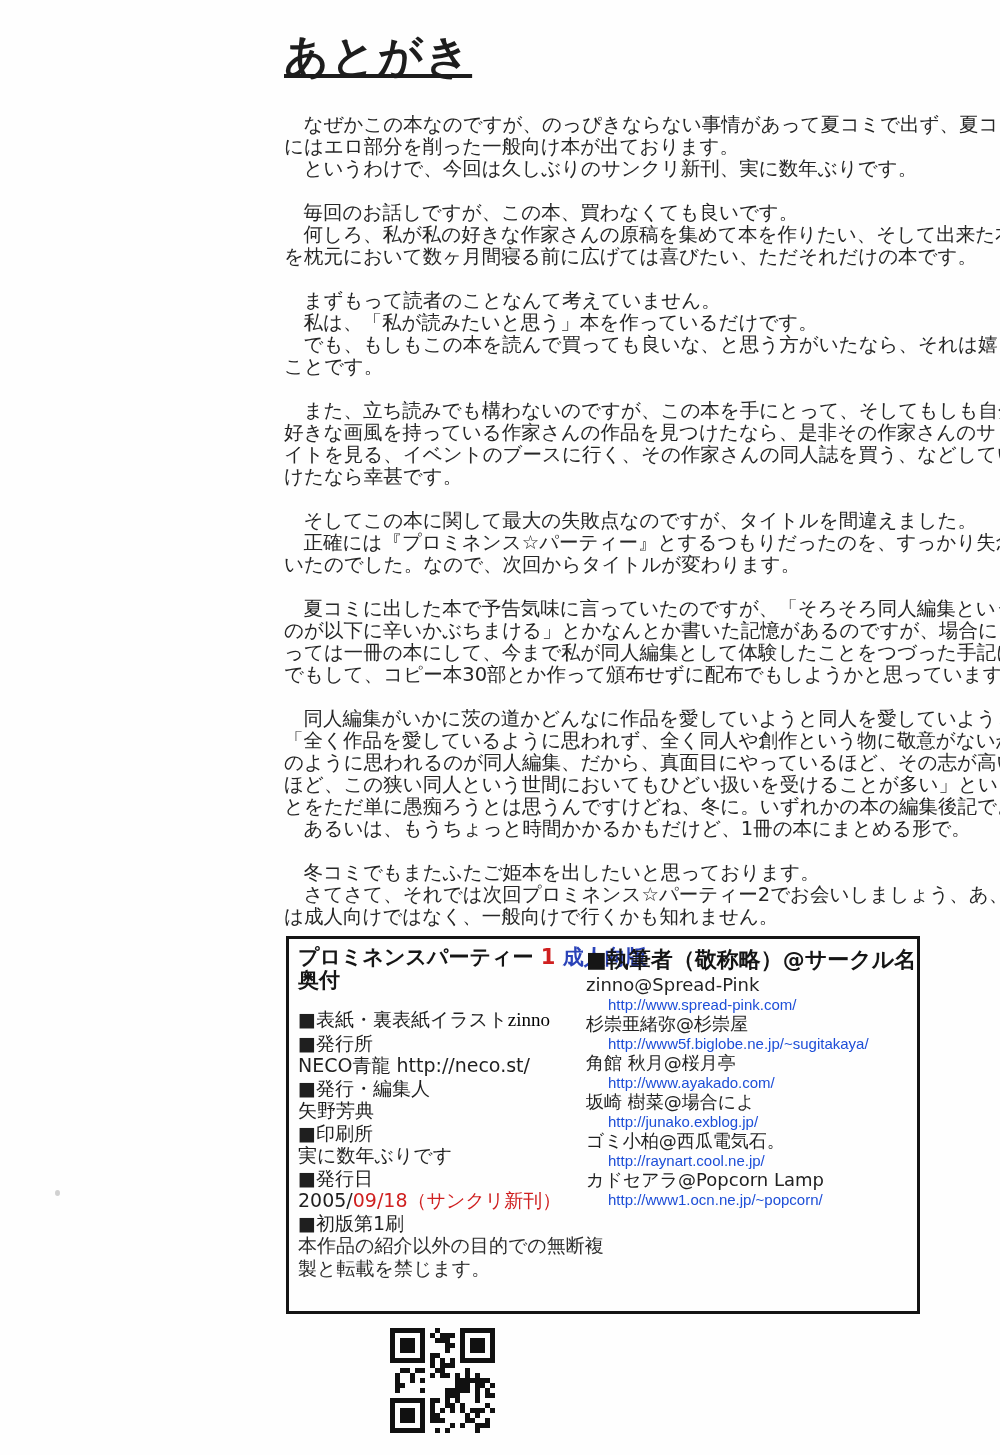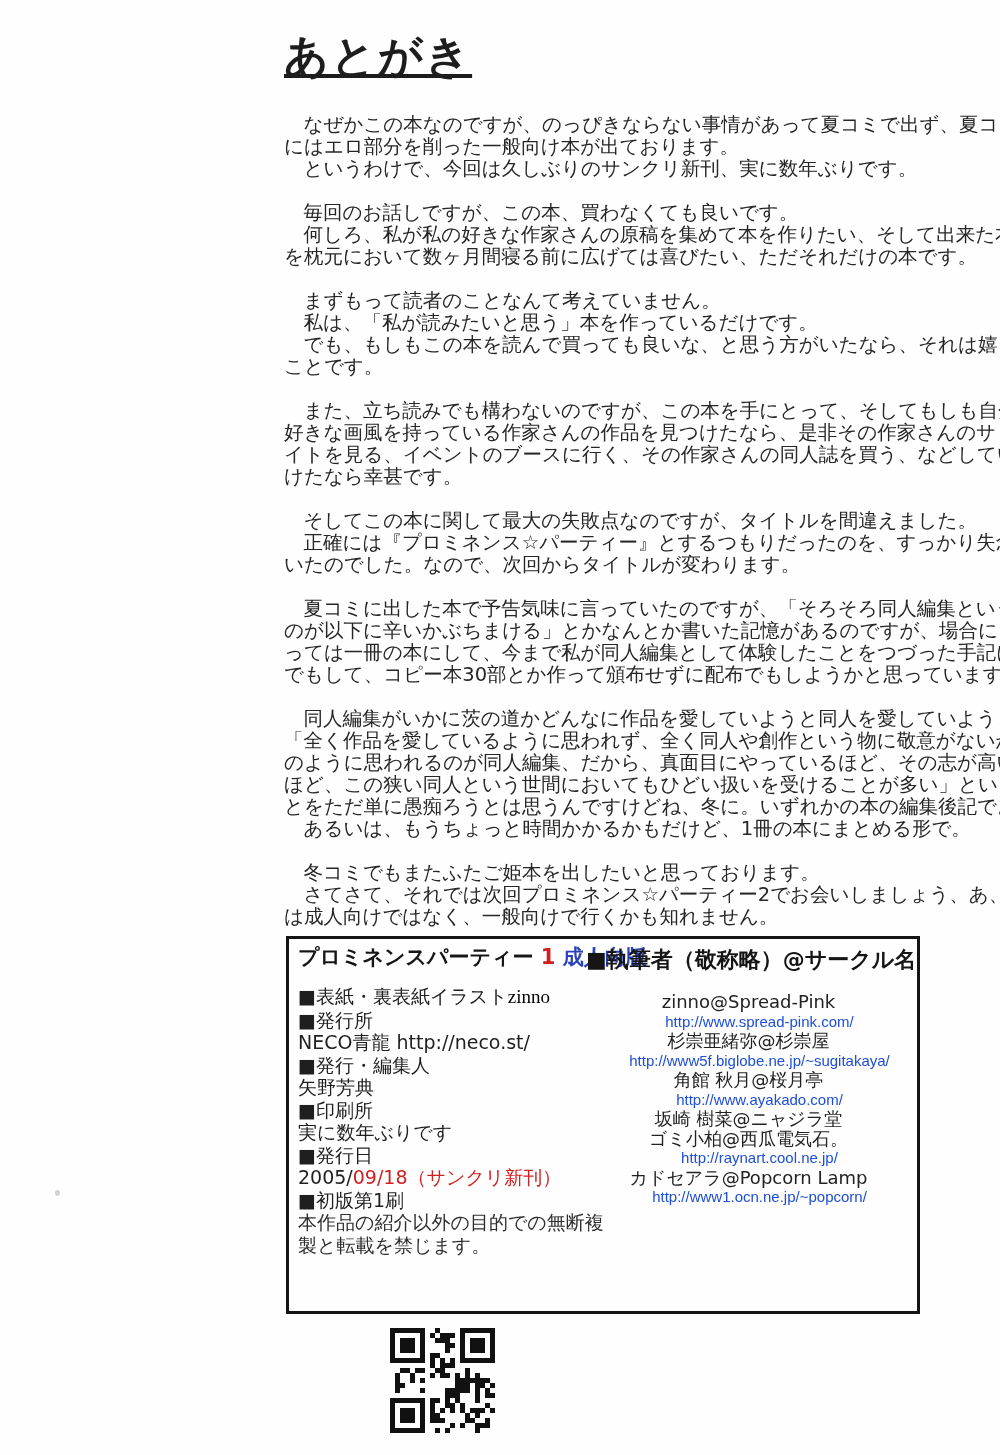--- a/index.html
+++ b/index.html
@@ -39,21 +39,21 @@
   .c-blue{color:#2b43b8;}
   .colophon-subtitle{font-size:21px;font-weight:bold;line-height:23px;color:#151515;}
   .left-lines{margin-top:16px;font-size:19px;line-height:22.5px;color:#1f1f1f;}
   .left-lines .ln{white-space:pre;}
   .left-lines .suffix{font-family:Liberation Serif, serif;color:#000000;}
   .left-lines .serif{
     font-family:"DejaVu Serif",serif;color:#2e2e2e;white-space:pre;
   }
   .col-right{position:absolute;left:297px;top:10px;width:325px;}
   .writers-header{font-size:22px;font-weight:bold;line-height:22px;color:#151515;white-space:nowrap;}
-  .writers{margin-top:21px;text-align:center;}
+  .writers{margin-top:4px;}
   .writers .w-name{font-size:18px;line-height:19.5px;color:#222;white-space:nowrap;}
   .writers .w-url{
     font-size:15px;line-height:19.5px;color:#1d4ed8;
     font-family:"Liberation Sans",sans-serif;
     padding-left:22px;white-space:nowrap;
   }
   .qr{position:absolute;left:92px;top:382px;width:105px;height:105px;}
   .speck{position:absolute;left:55px;top:1190px;width:5px;height:6px;background:#bdbdbd;border-radius:50%;opacity:.7;}
 </style>
 </head>
@@ -95,20 +95,21 @@
 　さてさて、それでは次回プロミネンス☆パーティー2でお会いしましょう、あ、次回
 は成人向けではなく、一般向けで行くかも知れません。</p>
     </div>
 
   <div class="speck"></div>
 
   <div class="colophon-box">
 
     <div class="col-left">
       <div class="colophon-title"><span>プロミネンスパーティー </span><span class="c-red">1</span><span class="c-blue"> 成人向版</span></div>
+      <div class="colophon-subtitle">奥付</div>
       <div class="left-lines">
           <div class="ln">■表紙・裏表紙イラスト<span class="suffix">zinno</span></div>
           <div class="ln">■発行所</div>
           <div class="ln">NECO青龍 http://neco.st/</div>
           <div class="ln">■発行・編集人</div>
           <div class="ln">矢野芳典</div>
           <div class="ln">■印刷所</div>
           <div class="ln">実に数年ぶりです</div>
           <div class="ln">■発行日</div>
           <div class="ln"><span>2005/</span><span class="c-red">09/18（サンクリ新刊）</span></div>
@@ -325,21 +326,22 @@
 
     <div class="col-right">
       <div class="writers-header">■執筆者（敬称略）@サークル名</div>
       <div class="writers">
           <div class="w-name">zinno@Spread-Pink</div>
           <div class="w-url">http://www.spread-pink.com/</div>
           <div class="w-name">杉崇亜緒弥@杉崇屋</div>
           <div class="w-url">http://www5f.biglobe.ne.jp/~sugitakaya/</div>
           <div class="w-name">角館 秋月@桜月亭</div>
           <div class="w-url">http://www.ayakado.com/</div>
-          <div class="w-name">坂崎 樹菜@ニャジラ堂</div>
+          <div class="w-name">坂崎 樹菜@場合によ</div>
+          <div class="w-url">http://junako.exblog.jp/</div>
           <div class="w-name">ゴミ小柏@西瓜電気石。</div>
           <div class="w-url">http://raynart.cool.ne.jp/</div>
           <div class="w-name">カドセアラ@Popcorn Lamp</div>
           <div class="w-url">http://www1.ocn.ne.jp/~popcorn/</div>
         </div>
     </div>
 
   </div>
 </div>
 

